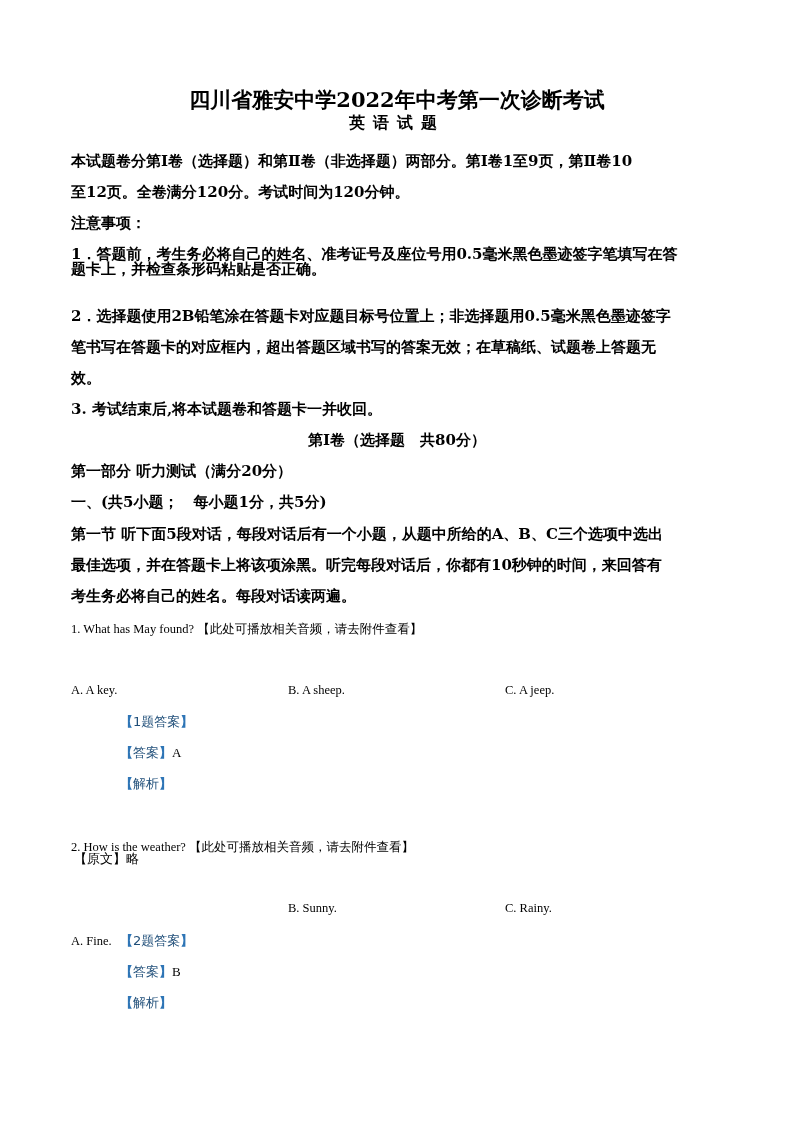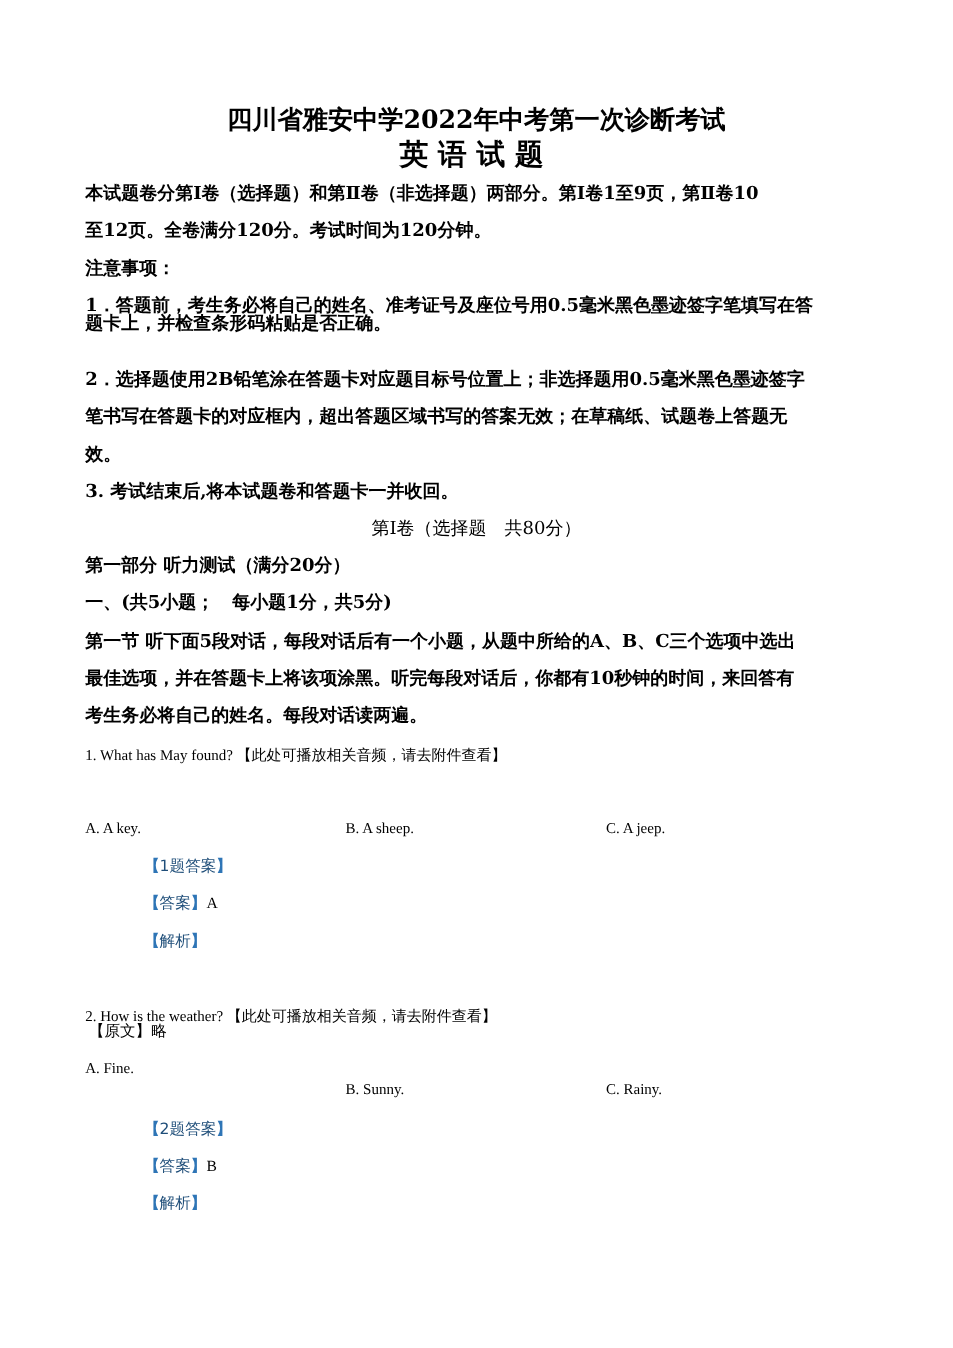--- a/index.html
+++ b/index.html
@@ -1,29 +1,29 @@
 <!DOCTYPE html>
 <html><head>
 <meta charset="utf-8">
 <style>
   html, body { margin: 0; padding: 0; background: #ffffff; }
   body { width: 794px; height: 1123px; position: relative; overflow: hidden;
          font-family: "DejaVu Serif", "Liberation Serif", serif; color: #000; }
   .line { position: absolute; left: 71px; white-space: nowrap; }
   .title { position: absolute; left: 0; width: 794px; text-align: center; font-weight: bold; }
   .t1 { top: 86px; font-size: 21px; }
-  .t2 { top: 113px; font-size: 24px; letter-spacing: 8px; }
+  .t2 { top: 113px; font-size: 16px; letter-spacing: 8px; }
   .bold { font-weight: bold; font-size: 15px; }
   .plain { font-size: 12.5px; font-family: "Liberation Serif", serif; }
   .cn { font-family: Liberation Mono, monospace; margin-top: 44px; }
   .label { font-size: 13px; color: #1f4e79; font-family: "DejaVu Sans", sans-serif; margin-left: 46px; }
   .label .br { color: #2e75b6; font-weight: bold; }
   .val { color: #000; font-family: "Liberation Serif", serif; font-size: 13px; }
   .opt { position: absolute; font-size: 12.5px; font-family: "Liberation Serif", serif; white-space: nowrap; }
-  .center { position: absolute; left: 0; width: 794px; text-align: center; font-weight: normal; font-size: 15px; }
+  .center { position: absolute; left: 0; width: 794px; text-align: center; font-weight: bold; font-size: 15px; }
 </style>
 </head>
 <body>
 
 <div>
 
   <div class="title t1">四川省雅安中学2022年中考第一次诊断考试</div>
   <div class="title t2">英语试题</div>
 
   <div class="line bold" style="top:152px">本试题卷分第Ⅰ卷（选择题）和第Ⅱ卷（非选择题）两部分。第Ⅰ卷1至9页，第Ⅱ卷10</div>
@@ -61,21 +61,21 @@
     <span class="br">【</span><span>解析</span><span class="br">】</span>
   </div>
   <div class="line cn" style="top:806px; left:74px; font-size:13px">
     <span>【原文】</span><span>略</span>
   </div>
 
   <div class="line plain" style="top:839px">
     <span>2. How is the weather?</span>
     <span class="cn">【此处可播放相关音频，请去附件查看】</span>
   </div>
-  <div class="opt" style="top:883px; left:71px">A.  Fine.</div>
+  <div class="opt" style="top:934px; left:71px">A.  Fine.</div>
   <div class="opt" style="top:901px; left:288px">B.  Sunny.</div>
   <div class="opt" style="top:901px; left:505px">C.  Rainy.</div>
 
   <div class="line label" style="top:932px; left:74px">
     <span class="br">【</span><span>2题答案</span><span class="br">】</span>
   </div>
   <div class="line label" style="top:963px; left:74px">
     <span class="br">【</span><span>答案</span><span class="br">】</span><span class="val">B</span>
   </div>
   <div class="line label" style="top:994px; left:74px">

